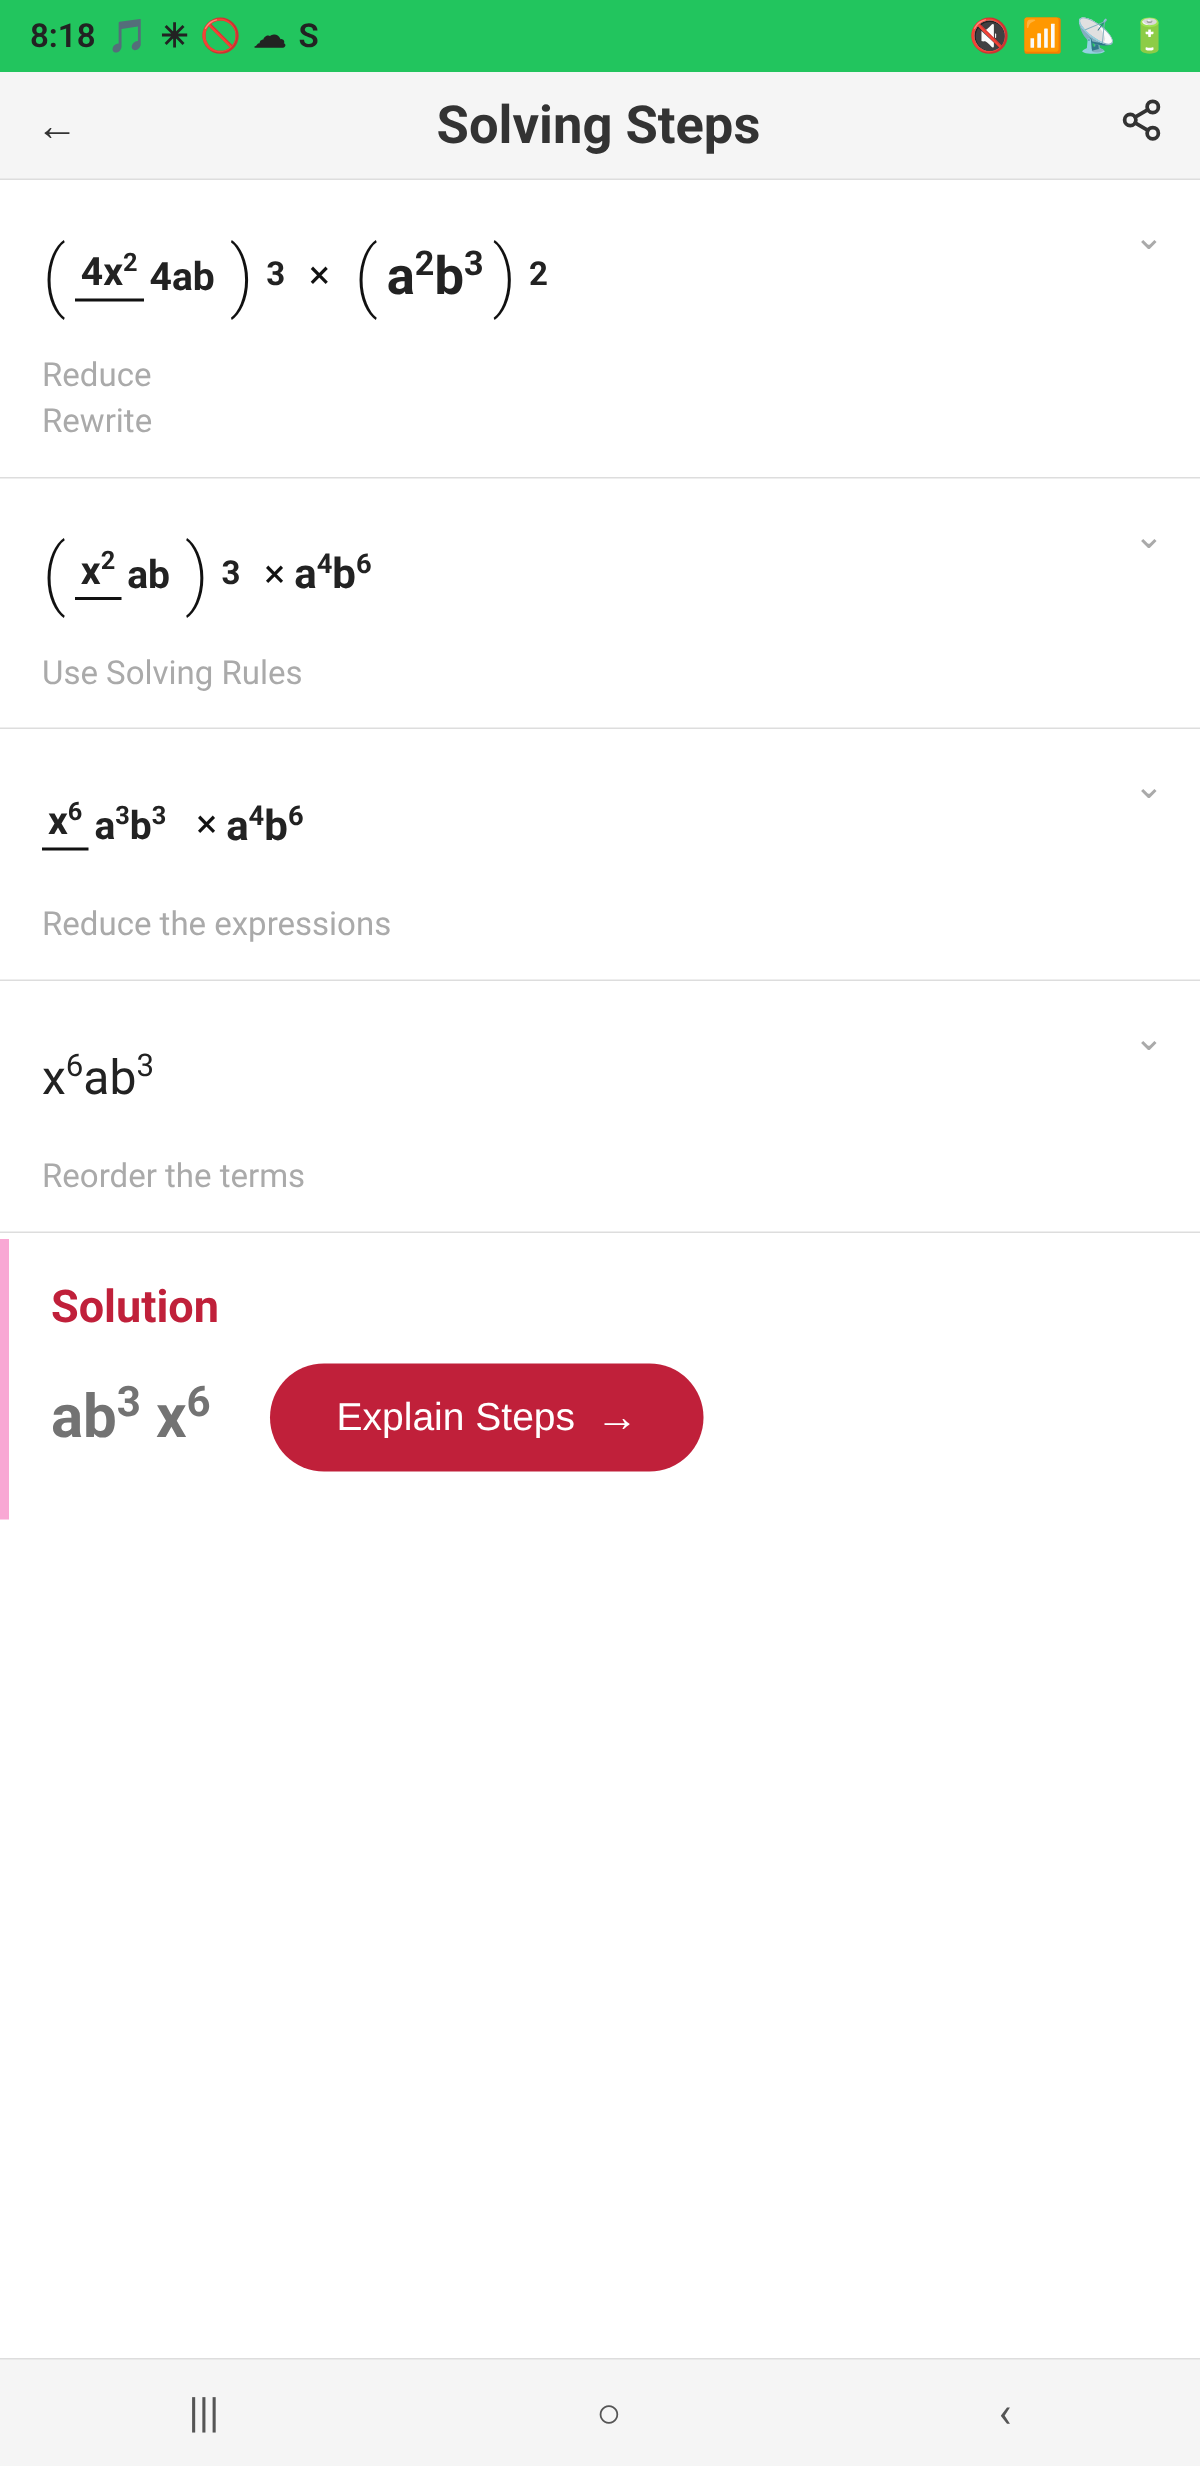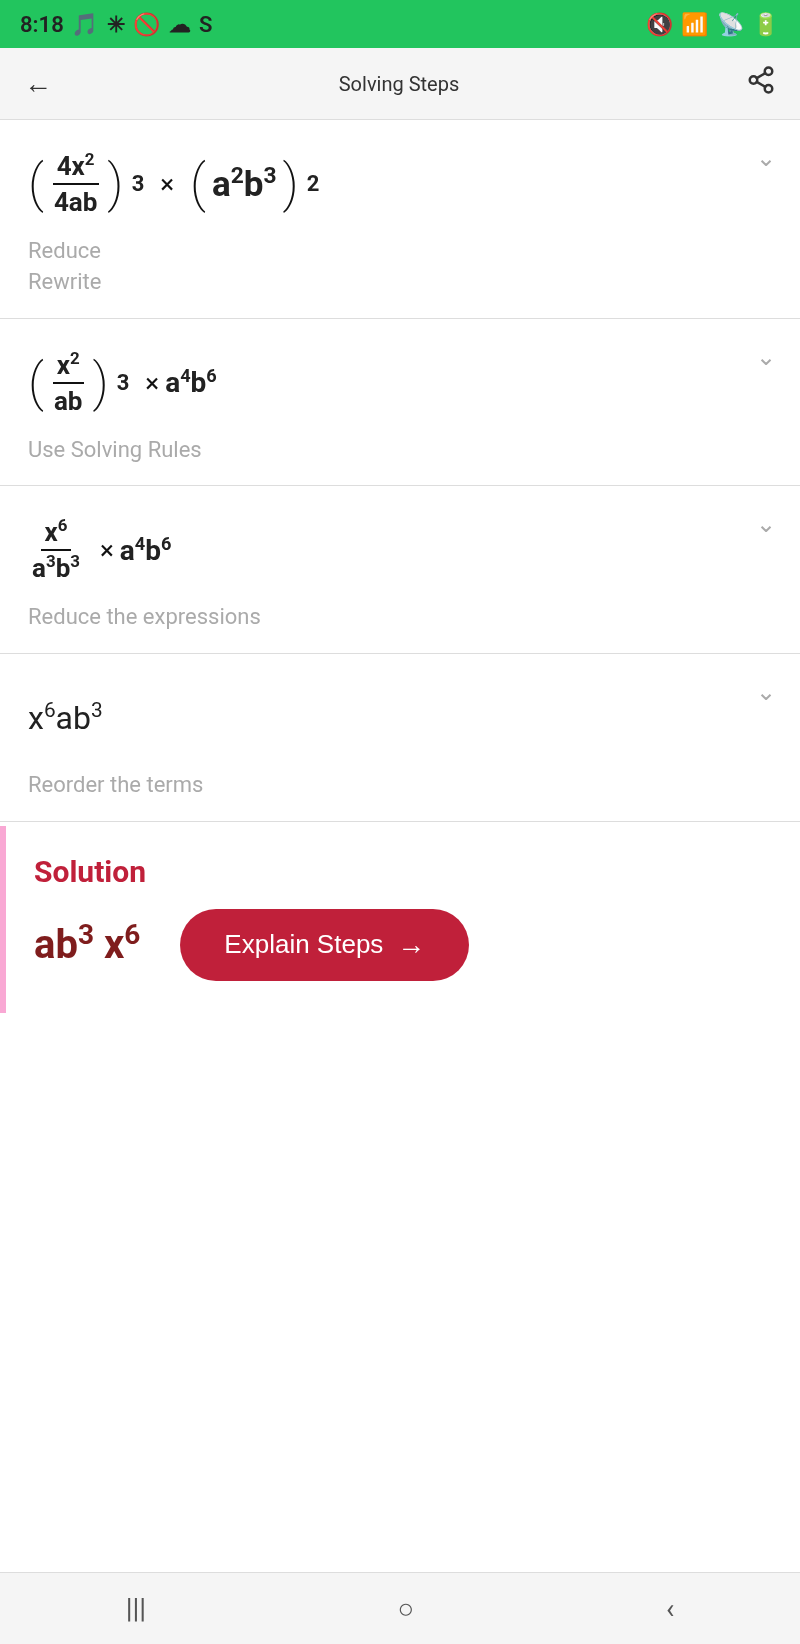--- a/index.html
+++ b/index.html
@@ -30,22 +30,22 @@
     .header {
       background: #f5f5f5;
       height: 72px;
       display: flex;
       align-items: center;
       justify-content: space-between;
       padding: 0 24px;
       border-bottom: 1px solid #ddd;
     }
     .header-title {
-      font-size: 20px;
-      font-weight: 400;
+      font-size: 35px;
+      font-weight: 700;
       color: #333;
     }
     .header-icon {
       font-size: 28px;
       color: #333;
       cursor: pointer;
     }
 
     
     .content {
@@ -69,21 +69,21 @@
 
     .step-label {
       font-size: 22px;
       color: #aaa;
       line-height: 1.4;
     }
 
     
     .frac {
       display: inline-flex;
-      flex-direction: column;
+      flex-direction: row;
       align-items: center;
       vertical-align: middle;
       font-size: 26px;
     }
     .frac .num {
       border-bottom: 2px solid #111;
       padding: 0 4px 2px 4px;
       font-weight: 700;
     }
     .frac .den {
@@ -132,21 +132,21 @@
       margin-bottom: 20px;
     }
     .solution-content {
       display: flex;
       align-items: center;
       gap: 40px;
     }
     .solution-math {
       font-size: 40px;
       font-weight: 700;
-      color: #7f1d1d;
+      color: #737373;
     }
     .explain-btn {
       background: #c0203a;
       color: #fff;
       border: none;
       border-radius: 50px;
       padding: 20px 44px;
       font-size: 26px;
       font-weight: 500;
       cursor: pointer;

